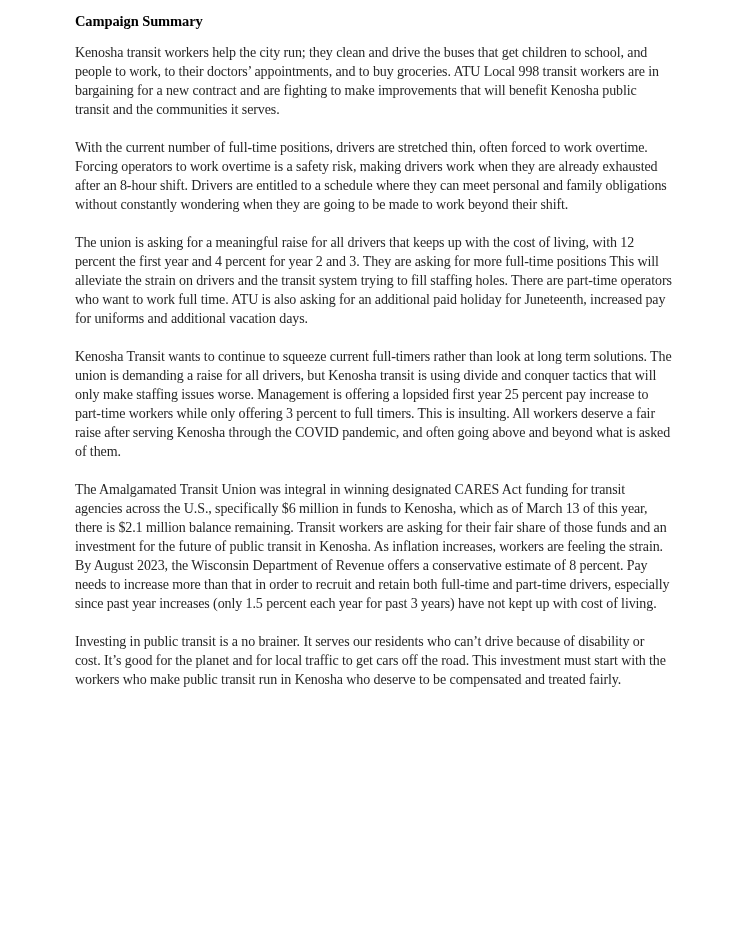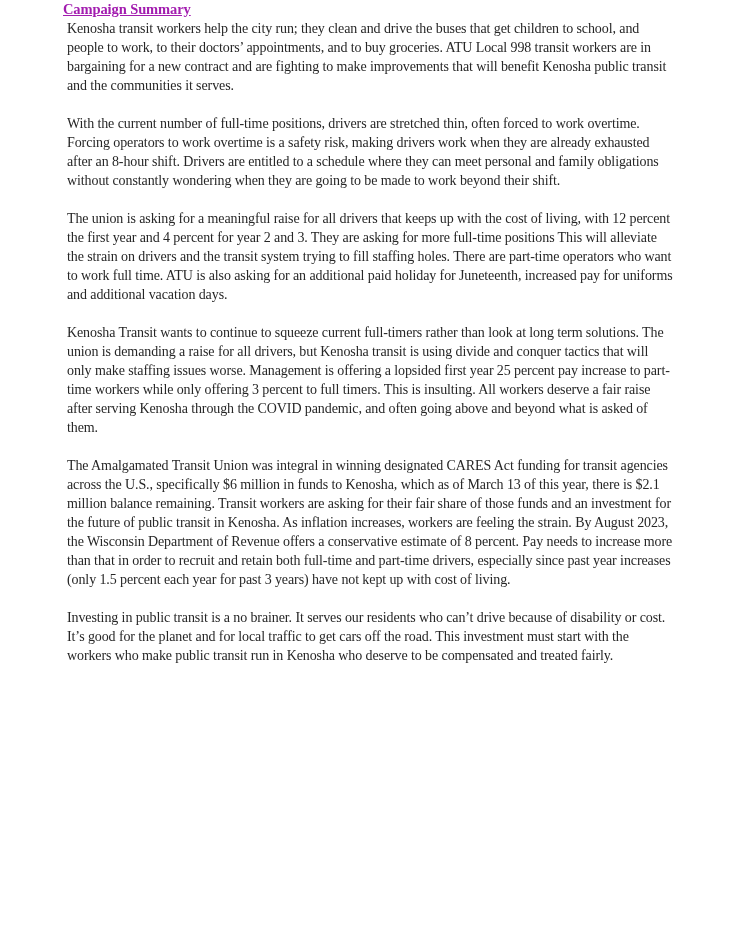--- a/index.html
+++ b/index.html
@@ -42,27 +42,26 @@
     margin: 0 62px 0 63px;
     color: #262626;
     font-size: 14px;
     line-height: 19px;
     letter-spacing: -0.1px;
   }
   .heading {
     font-size: 14.5px;
     line-height: 19px;
     font-weight: bold;
-    color: #a21caf;
-    text-decoration: underline;
-    margin: 0;
+    color: #000000;
+    margin: 12px;
     padding: 0;
   }
   .para {
-    margin: 19px 0 0 4px;
+    margin: 19px 0 0 12px;
     padding: 0;
     text-align: left;
   }
   .para:first-of-type {
     margin-top: 0;
   }
 </style>
 </head>
 <body>
 

